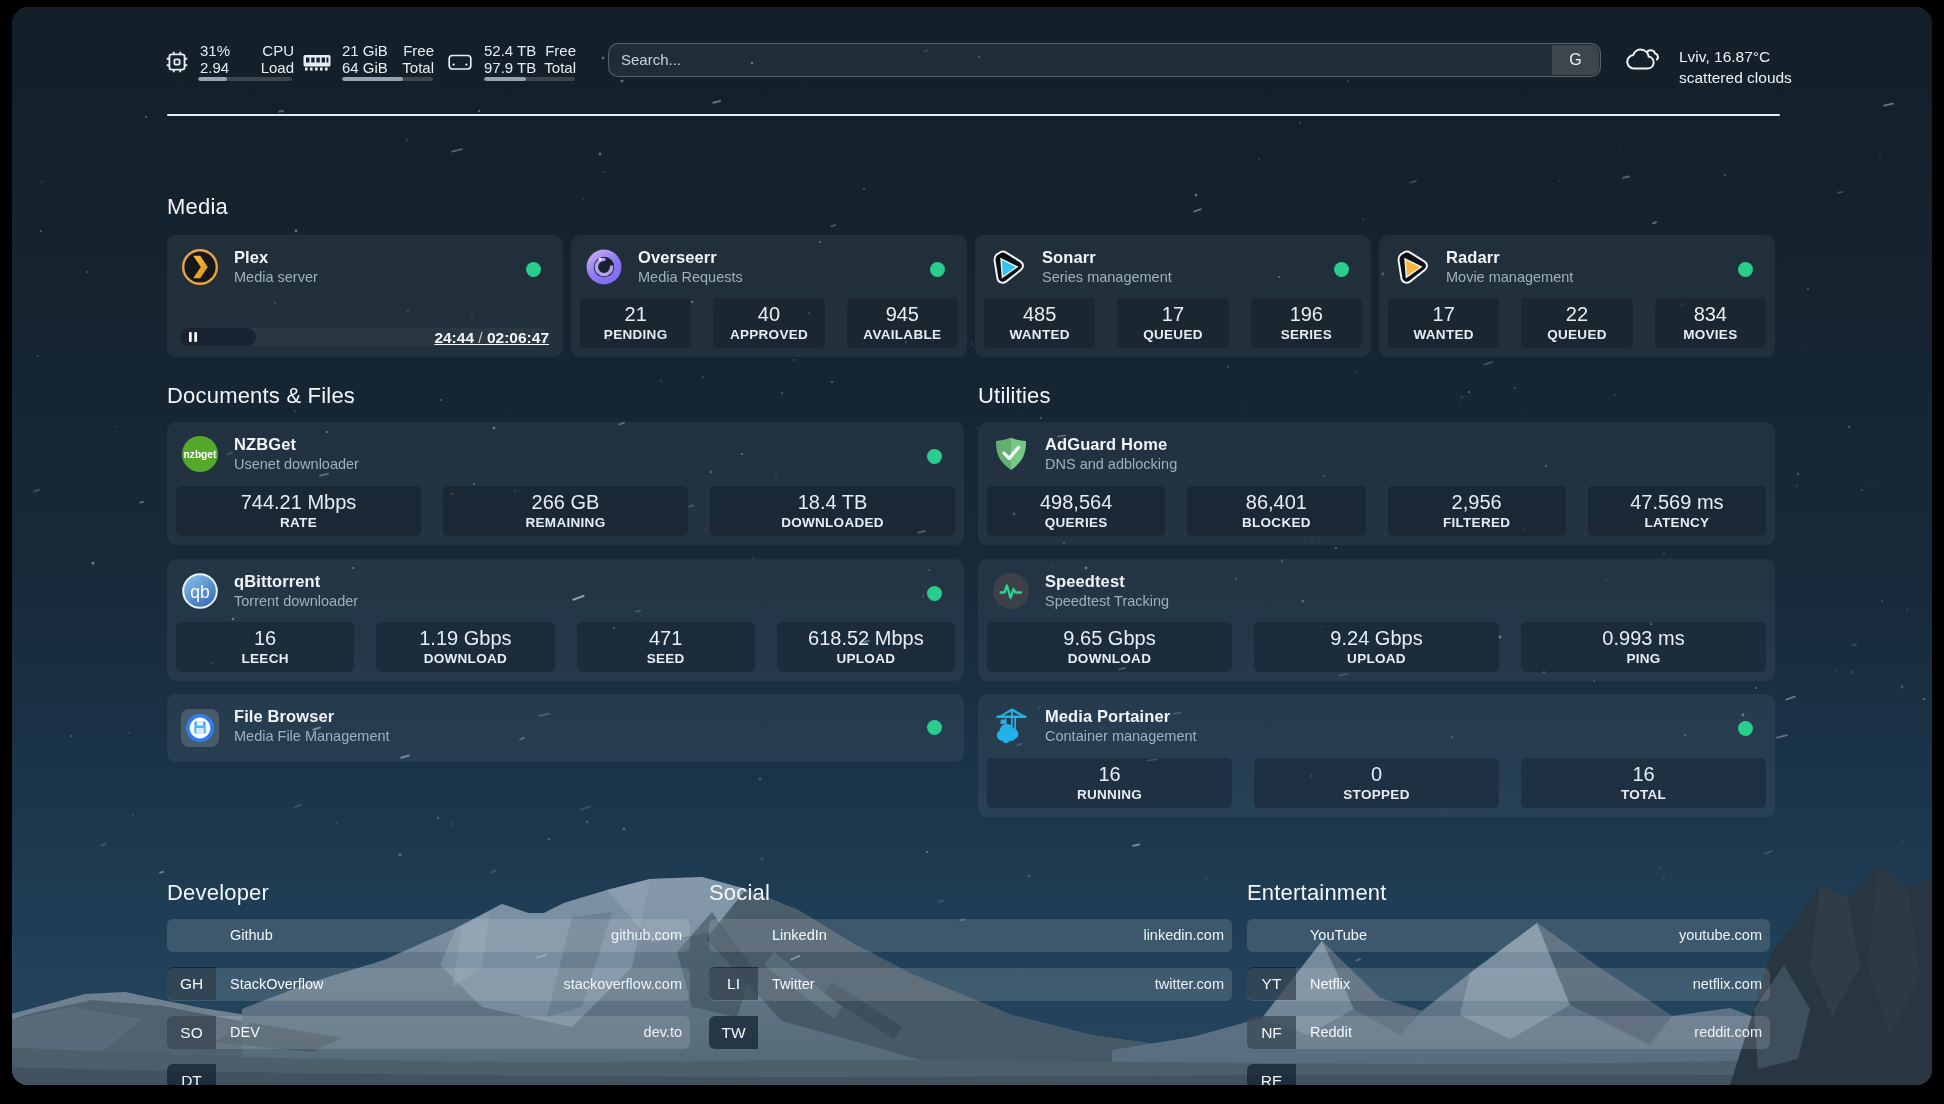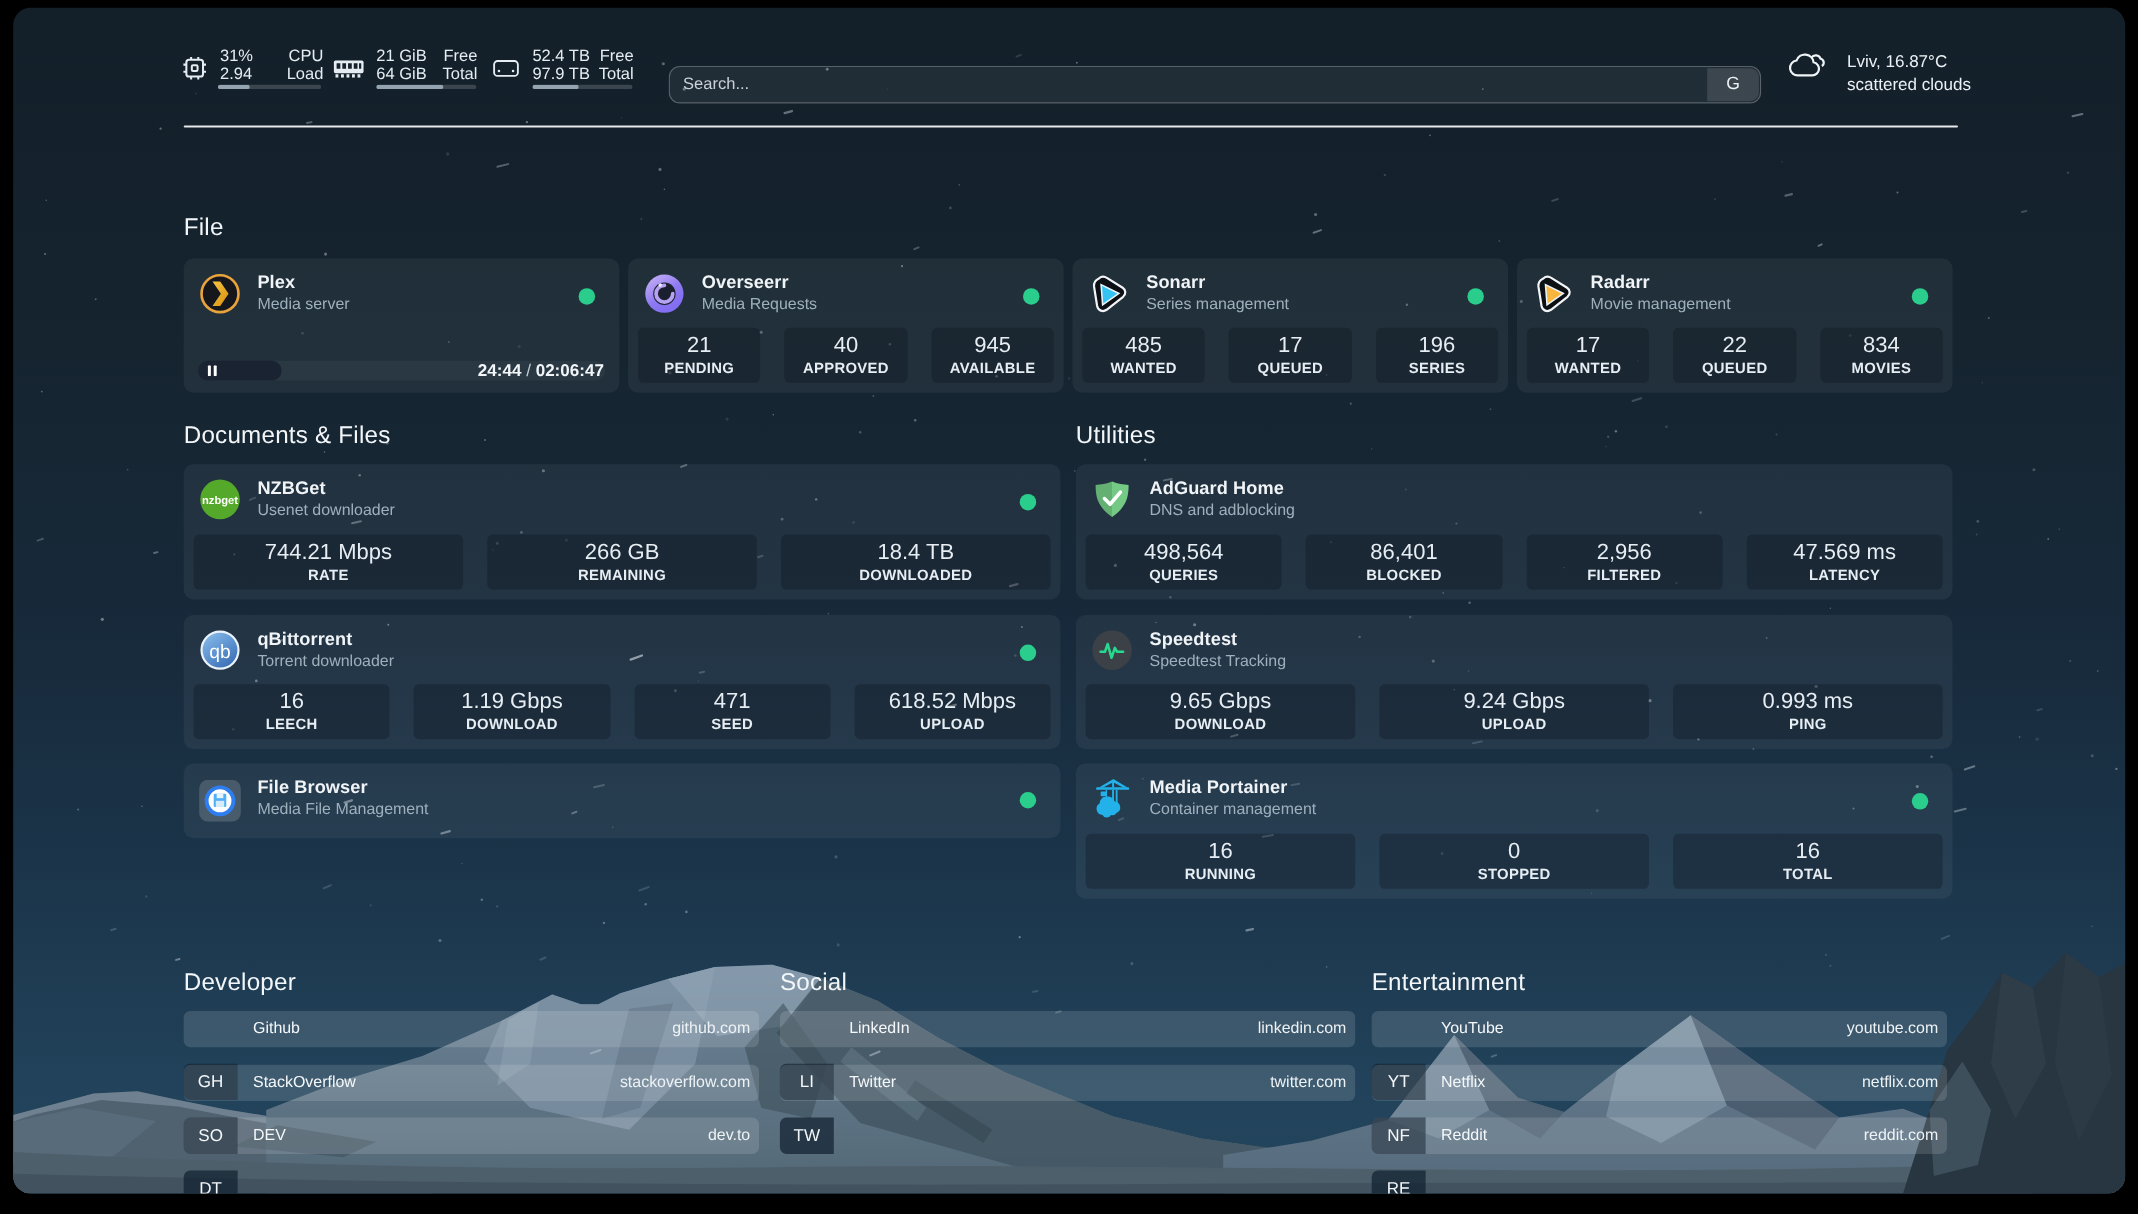--- a/index.html
+++ b/index.html
@@ -5,42 +5,42 @@
 html,body{margin:0;padding:0;background:#000;width:1944px;height:1104px;overflow:hidden;}
 *{box-sizing:border-box;font-family:"Liberation Sans",sans-serif;}
 .page{position:absolute;left:12px;top:7px;width:1920px;height:1078px;border-radius:16px;overflow:hidden;
 background:linear-gradient(180deg,#131f29 0%,#15242f 28%,#17293a 52%,#1b3449 72%,#21425a 90%,#24465d 100%);}
 .bgart{position:absolute;left:0;top:0;}
 .abs{position:absolute;}
 .tbt{position:absolute;font-size:15px;line-height:17px;color:#e6edf2;white-space:nowrap;}
 .r{text-align:right;}
 .bar{position:absolute;height:4px;border-radius:2px;background:rgba(255,255,255,0.17);overflow:hidden;}
 .bar i{display:block;height:100%;background:#94a3b0;border-radius:2px;}
-.search{position:absolute;left:596px;top:36px;width:993px;height:34px;background:rgba(255,255,255,0.06);border:1.5px solid rgba(255,255,255,0.25);border-radius:10px;margin-top:17px;}
+.search{position:absolute;left:596px;top:36px;width:993px;height:34px;background:rgba(255,255,255,0.06);border:1.5px solid rgba(255,255,255,0.25);border-radius:10px;}
 .search .ph{position:absolute;left:12px;top:0;line-height:31px;font-size:15px;color:#c9d2d9;}
 .search .g{position:absolute;right:1px;top:1px;bottom:1px;width:47px;background:rgba(255,255,255,0.12);border-radius:0 8px 8px 0;text-align:center;line-height:29px;font-size:16px;color:#eef3f6;}
 .wtxt{position:absolute;left:1667px;top:39px;font-size:15.5px;line-height:21px;color:#eaf0f4;white-space:nowrap;}
 .hr{position:absolute;left:155px;top:107px;width:1613px;height:2px;background:rgba(255,255,255,0.9);border-radius:1px;}
 h2{position:absolute;margin:0;font-size:22px;font-weight:500;color:#f2f6f9;letter-spacing:0.2px;white-space:nowrap;}
 .card{position:absolute;background:rgba(255,255,255,0.055);border-radius:9px;}
 .icon{position:absolute;left:14px;top:13px;width:38px;height:38px;}
 .t{position:absolute;left:67px;top:11px;font-size:16.5px;font-weight:700;color:#f0f4f7;line-height:22px;white-space:nowrap;letter-spacing:0.1px;}
 .s{position:absolute;left:67px;top:33px;font-size:14.5px;color:#9fb0bd;line-height:19px;white-space:nowrap;}
 .dot{position:absolute;right:22px;top:27px;width:15px;height:15px;border-radius:50%;background:#2bcd8c;}
 .stats{position:absolute;left:9px;right:9px;bottom:9px;height:50px;display:flex;gap:22px;}
 .stat{flex:1;background:rgba(10,18,28,0.3);border-radius:5px;text-align:center;color:#e6edf3;padding-top:4px;}
 .stat .n{font-size:20px;line-height:24px;font-weight:400;white-space:nowrap;}
 .stat .l{font-size:13.5px;font-weight:700;line-height:17px;letter-spacing:0.3px;white-space:nowrap;}
 .bmrow{position:absolute;height:33px;border-radius:6px;background:rgba(255,255,255,0.135);}
 .bmab{position:absolute;left:0;top:0;width:49px;height:33px;background:rgba(13,30,44,0.68);border-radius:6px 0 0 6px;text-align:center;line-height:33px;font-size:15.5px;color:#f3f6f9;margin-top:48px;}
 .bmn{position:absolute;left:63px;top:0;line-height:33px;font-size:14.5px;color:#f5f8fa;white-space:nowrap;}
 .bmu{position:absolute;right:8px;top:0;line-height:33px;font-size:14.5px;color:#edf2f5;white-space:nowrap;}
 .ptrack{position:absolute;left:13px;top:93px;width:370px;height:18px;border-radius:9px;background:rgba(255,255,255,0.04);}
 .pfill{position:absolute;left:0;top:0;width:76px;height:18px;border-radius:9px;background:#1a2332;}
-.ptime{position:absolute;right:14px;top:93px;font-size:15.5px;font-weight:700;color:#f2f6f9;line-height:20px;}
+.ptime{position:absolute;right:14px;top:93px;font-size:15.5px;font-weight:700;color:#f2f6f9;line-height:20px;text-decoration:underline;}
 .bt{position:absolute;left:13px;top:65px;width:370px;height:25px;border-radius:5px;background:rgba(255,255,255,0.045);}
 .bt .n{position:absolute;left:10px;top:0;line-height:25px;font-size:15.5px;color:#e9eef2;}
 </style>
 </head>
 <body>
 <div class="page">
 <svg class="bgart" width="1920" height="1078" viewBox="0 0 1920 1078">
 <defs>
 <linearGradient id="mB" x1="0" y1="0" x2="0" y2="1">
           <stop offset="0" stop-color="#71869a"></stop>
@@ -328,21 +328,21 @@
         <span class="ph">Search...</span>
         <span class="g">G</span>
       </div>
 <svg class="abs" style="left:1614px;top:38px" width="34" height="28" viewBox="0 0 34 28" fill="none" stroke="#eef3f6" stroke-width="2">
 <path d="M9 23.5h12.5a6 6 0 0 0 1.2-11.9 8 8 0 0 0-15.5-1.6A5.8 5.8 0 0 0 9 23.5Z"></path>
 <path d="M20.8 7.2a4.8 4.8 0 0 1 8.3 1.2 3.6 3.6 0 0 1 1.1 6.6"></path>
 </svg>
 <div class="wtxt">Lviv, 16.87°C<br>scattered clouds</div>
 <div class="hr"></div>
 
-<h2 style="left:155px;top:187px">File</h2>
+<h2 style="left:155px;top:187px">Media</h2>
 <div class="card" style="left:155px;top:228px;width:396px;height:122px">
   <svg class="icon" viewBox="0 0 38 38">
     <circle cx="19" cy="19" r="16.8" fill="#16171d" stroke="#e8a33d" stroke-width="2.4"></circle>
     <defs>
             <linearGradient id="plg" x1="0" y1="0" x2="1" y2="1">
               <stop offset="0" stop-color="#f6c444"></stop>
               <stop offset="1" stop-color="#d98f0c"></stop>
             </linearGradient>
           </defs>
     <path d="M12.2 7.8h7l7.6 11.2-7.6 11.2h-7l7.6-11.2z" fill="url(#plg)"></path>

